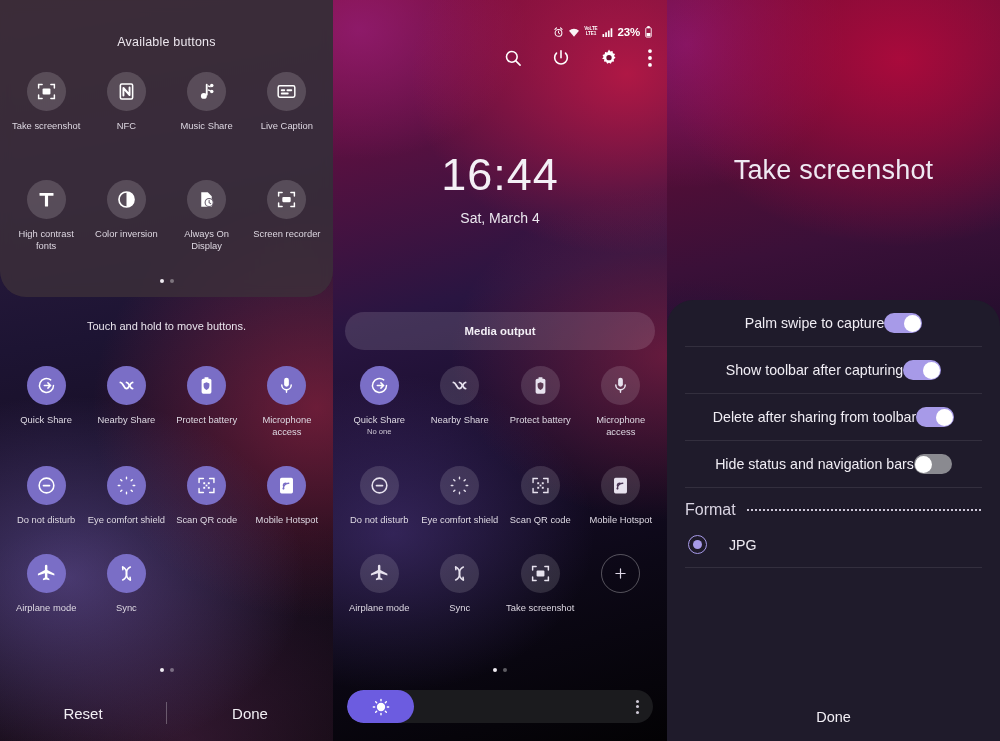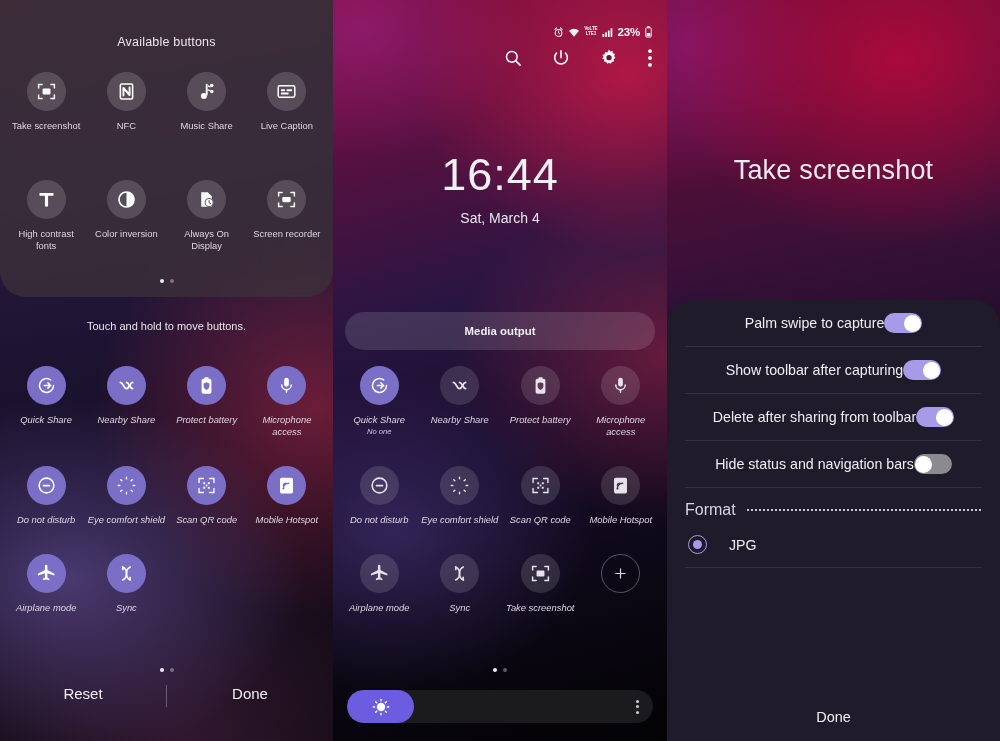--- a/index.html
+++ b/index.html
@@ -69,39 +69,39 @@
   .dots { display: flex; gap: 6px; align-items: center; justify-content: center; }
   .dots i { display: block; width: 4px; height: 4px; border-radius: 50%; background: rgba(255,255,255,0.35); }
   .dots i.on { background: #f0ecf3; }
   .avail-dots { position: absolute; left: 0; right: 0; bottom: 14px; }
 
   .move-hint {
     position: absolute; top: 320px; left: 0; right: 0; text-align: center;
     color: #e9e4ec; font-size: 11px;
   }
   .qs-grid-left { position: absolute; top: 366px; left: 6px; right: 6px; }
-  .qs-row { margin-bottom: 28px; font-style: italic; }
+  .qs-row { margin-bottom: 28px; }
   .qs-tile { display: flex; flex-direction: column; align-items: center; }
   .qs-tile .circ {
     width: 39px; height: 39px; border-radius: 50%;
     display: flex; align-items: center; justify-content: center;
     background: #7a6ec6;
   }
   .qs-tile .circ.dim { background: rgba(255,255,255,0.13); }
   .qs-tile .circ.ghost { background: transparent; border: 1px solid rgba(255,255,255,0.30); }
   .qs-tile .lbl {
     margin-top: 9px; font-size: 9.4px; color: #ded9e3; text-align: center;
     line-height: 1.28; max-width: 78px;
   }
   .qs-tile .sub { font-size: 7.6px; color: #cfc9d6; margin-top: 1px; }
 
   .left-dots { position: absolute; left: 0; right: 0; top: 668px; }
   .bottom-bar {
     position: absolute; left: 0; right: 0; bottom: 0; height: 56px;
-    display: flex; align-items: flex-start;
+    display: flex; align-items: center;
   }
   .bottom-bar .half {
     flex: 1; text-align: center; color: #f2eff4; font-size: 15px;
   }
   .bottom-bar .sep { width: 1px; height: 22px; background: rgba(255,255,255,0.28); }
 
   
   .statusbar {
     position: absolute; top: 26px; right: 14px;
     display: flex; align-items: center; gap: 4px;

